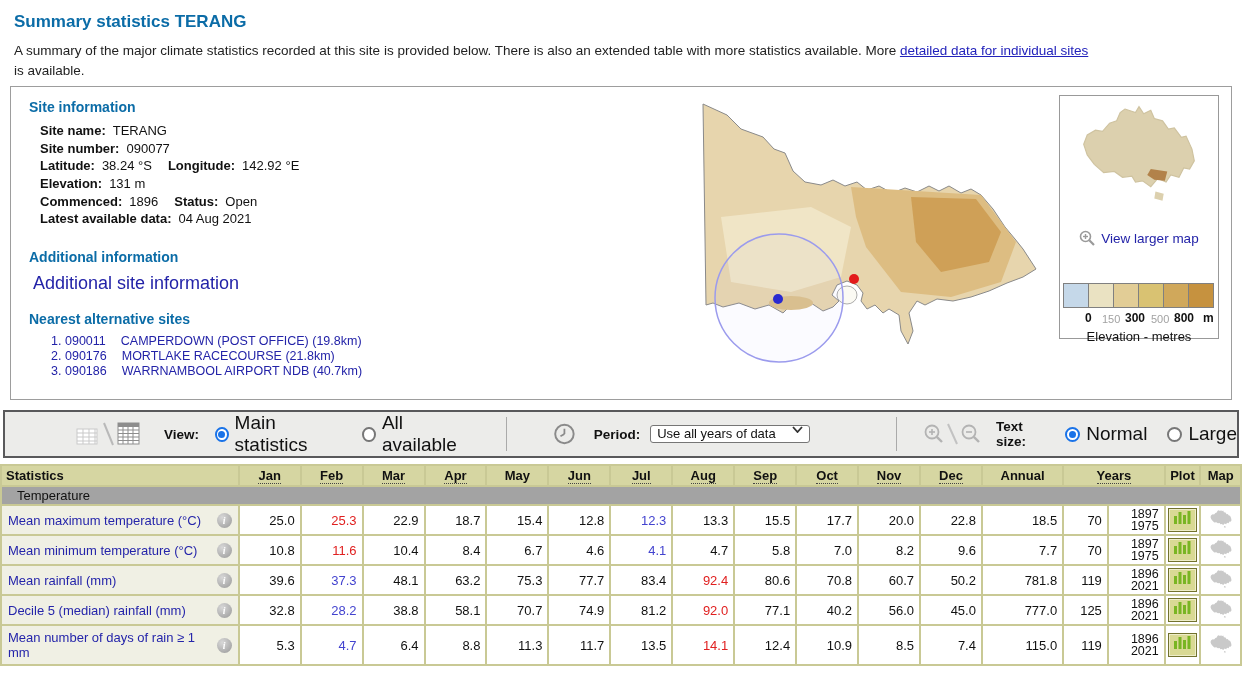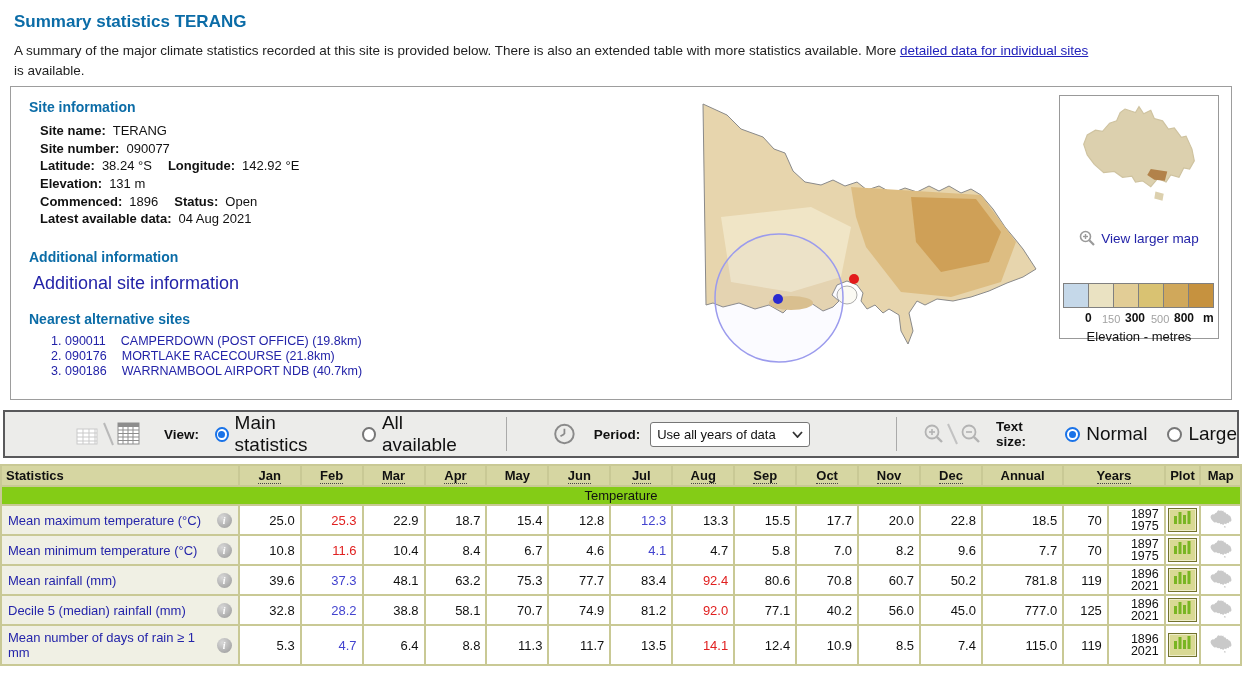--- a/index.html
+++ b/index.html
@@ -53,34 +53,34 @@
            display:flex;align-items:center;}
   .tool-label{font-size:13.5px;font-weight:bold;color:#111;}
   .opt{display:flex;align-items:center;}
   .radio{width:15px;height:15px;border-radius:50%;box-sizing:border-box;background:#fff;
          border:2px solid #777;display:inline-block;}
   .radio.sel{border-color:#1a73e8;}
   .radio.sel::after{content:"";display:block;width:7px;height:7px;border-radius:50%;
                     background:#1a73e8;margin:2px auto;}
   .opt-label{font-size:19px;margin-left:6px;color:#111;}
   .vdiv{width:1px;height:34px;background:#aaa;}
-  .select-box{display:flex;align-items:center;justify-content:space-between;width:180px;height:25px;
+  .select-box{display:flex;align-items:flex-start;justify-content:space-between;width:180px;height:18px;
               border:1px solid #767676;border-radius:3px;background:#fff;font-size:13px;
               padding:0 6px;box-sizing:border-box;color:#111;}
   .icon-slash{margin:0 1px;}
 
   
   .stats-table{margin-top:6px;}
   table.stats{width:1242px;border-collapse:separate;border-spacing:2px;background:#c9c995;
               table-layout:fixed;font-size:13px;}
   table.stats th{background:#d6d6a2;font-weight:bold;padding:2px 4px;color:#111;}
   th.stat{text-align:left;padding-left:6px;}
   th.monthh,th.annualh,th.yearsh,th.ploth,th.maph{text-align:center;}
   .acr{border-bottom:1px dotted #444;}
-  td.section{background:#84cc16;padding:1px 15px;font-size:13px;color:#111;text-align:center;}
+  td.section{background:#a3a3a3;padding:1px 15px;font-size:13px;color:#111;}
   td.label{background:#f0f0e4;padding:4px 6px;}
   .label-inner{display:flex;align-items:center;justify-content:space-between;}
   .row-link{color:#2525aa;font-size:13px;text-decoration:none;}
   .info-i{width:15px;height:15px;min-width:15px;border-radius:50%;
           background:radial-gradient(circle at 35% 30%,#d8d8d8,#989898);color:#fff;
           font:italic bold 10px "Liberation Serif",serif;display:flex;align-items:center;
           justify-content:center;margin-left:6px;}
   td.num{background:#fff;text-align:right;padding:4px 5px;color:#111;}
   td.num.max{color:#e02020;}
   td.num.min{color:#4343cf;}

